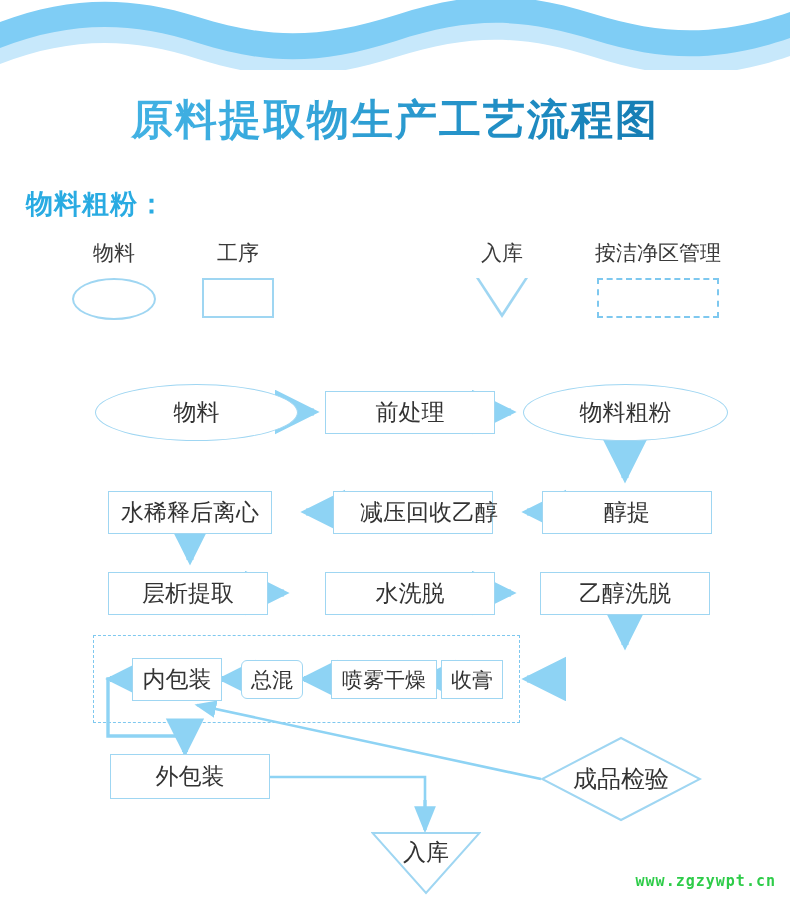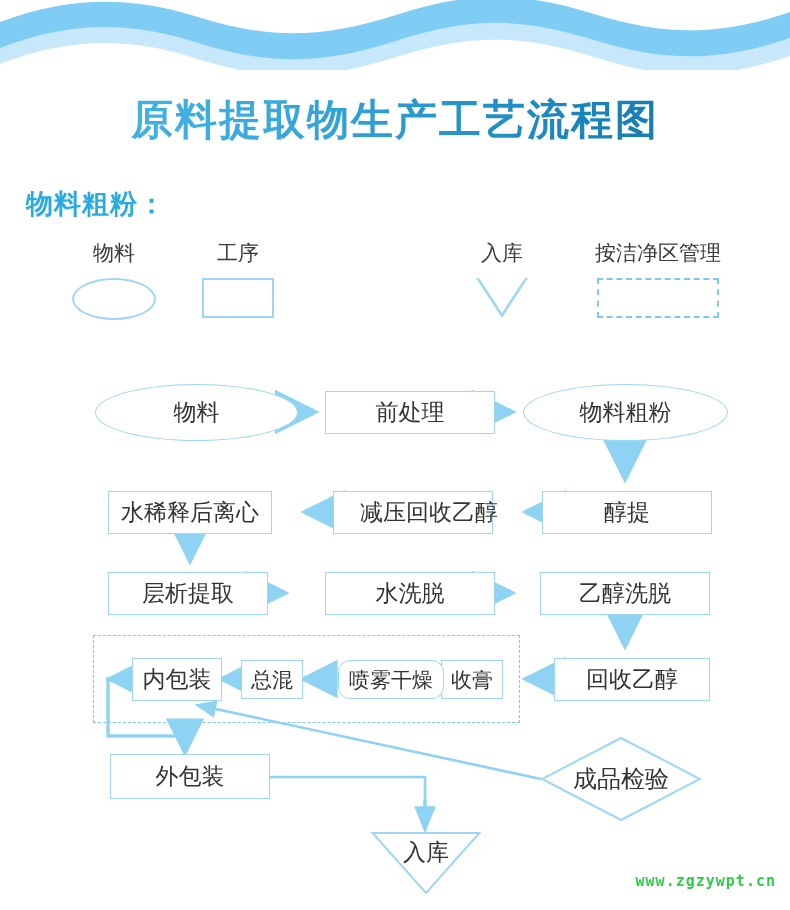--- a/index.html
+++ b/index.html
@@ -237,27 +237,26 @@
   <div class="node" style="left:333px;top:491px;width:160px;height:43px;padding-left:32px;">减压回收乙醇</div>
 
   <div class="node" style="left:108px;top:491px;width:164px;height:43px;">水稀释后离心</div>
 
   <div class="node" style="left:108px;top:572px;width:160px;height:43px;">层析提取</div>
 
   <div class="node" style="left:540px;top:572px;width:170px;height:43px;">乙醇洗脱</div>
 
   <div class="node" style="left:325px;top:572px;width:170px;height:43px;">水洗脱</div>
 
-  <div class="node" style="left:554px;top:658px;width:156px;height:43px;">回收乙醇</div>
 
   <div class="node small" style="left:441px;top:660px;width:62px;height:39px;">收膏</div>
 
-  <div class="node small" style="left:338px;top:660px;width:106px;height:39px;border-radius:12px;">喷雾干燥</div>
-
-  <div class="node small" style="left:241px;top:660px;width:62px;height:39px;">总混</div>
+  <div class="node small" style="left:331px;top:660px;width:106px;height:39px;">喷雾干燥</div>
+
+  <div class="node small" style="left:241px;top:660px;width:62px;height:39px;border-radius:6px;">总混</div>
 
   <div class="node" style="left:132px;top:658px;width:90px;height:43px;">内包装</div>
 
   <div class="node" style="left:110px;top:754px;width:160px;height:45px;">外包装</div>
 
   <div class="tri-wrap" style="left:371px;top:831px;width:110px;height:64px;">
     <svg width="110" height="64" viewBox="0 0 110 64">
       <polygon points="1.5,2 108.5,2 55,62" fill="#ffffff" stroke="#9fd6f2" stroke-width="2"></polygon>
     </svg>
     <div class="tri-text">入库</div>

